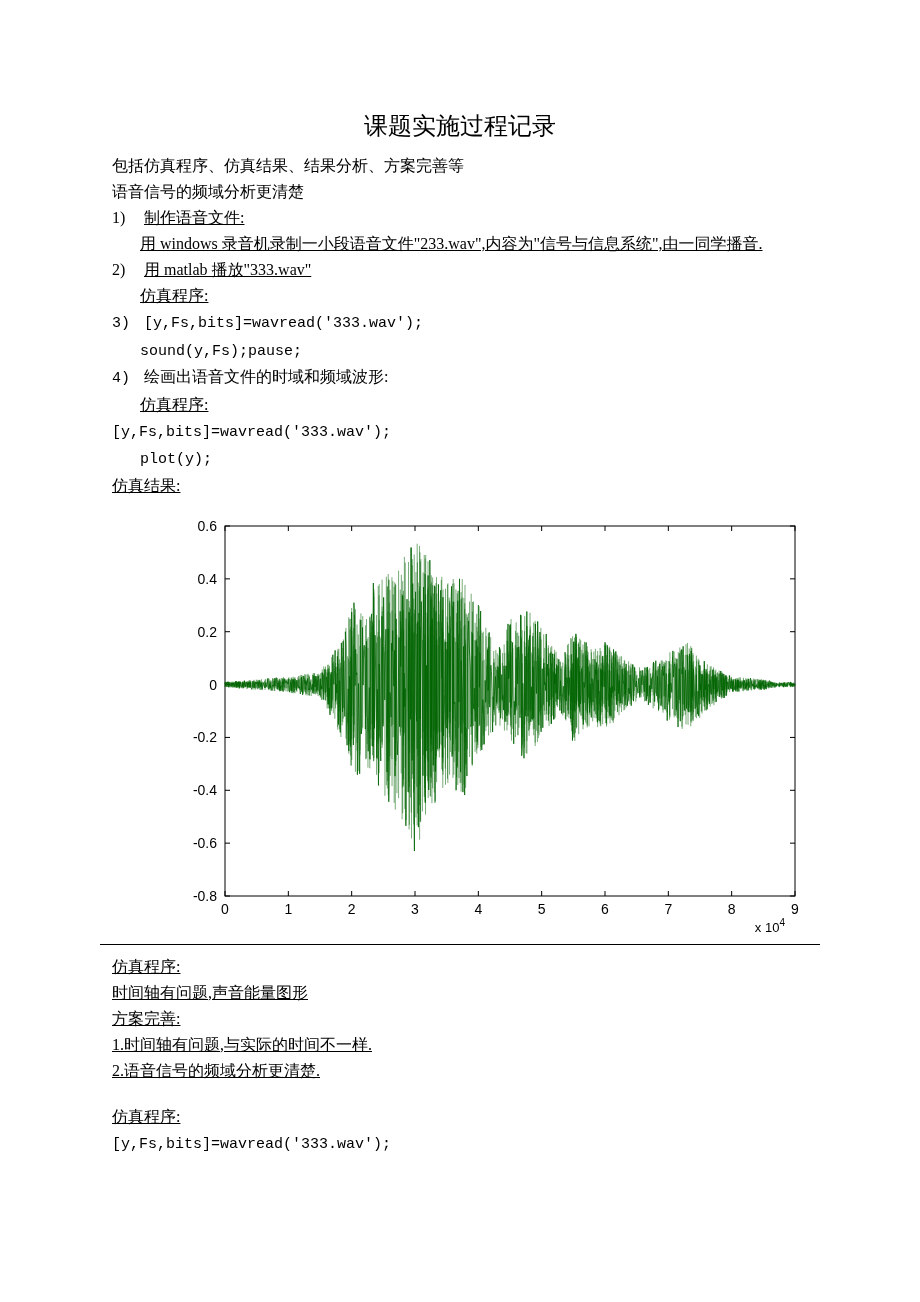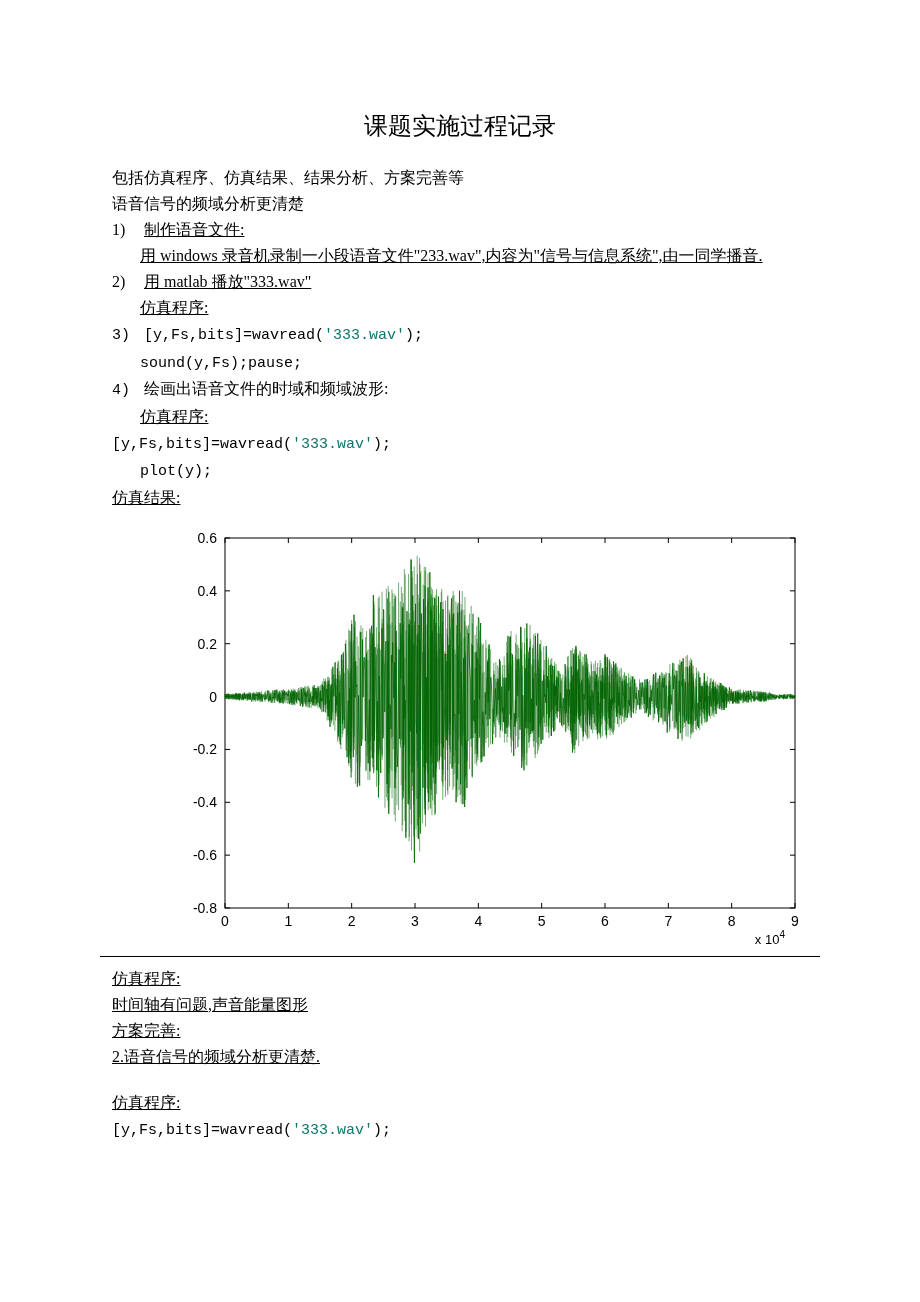--- a/index.html
+++ b/index.html
@@ -12,35 +12,35 @@
     width: 920px;
   }
   .page {
     padding: 110px 100px 60px 100px;
   }
   h1 {
     font-family: "SimSun", "Songti SC", serif;
     font-size: 24px;
     font-weight: normal;
     text-align: center;
-    margin: 0 0 24px 0;
+    margin: 0 0 12px 0;
   }
   .body-text p {
     margin: 2px 12px;
     line-height: 1.5;
   }
   .ul {
     text-decoration: underline;
   }
   .mono {
     font-family: "Courier New", monospace;
     font-size: 15px;
   }
   .code-str {
-    color: #0f766e;
+    color: #000000;
   }
   .indent1 { padding-left: 28px; }
   .label {
     display: inline-block;
     width: 28px;
   }
   .chart-wrap {
     margin: 18px 0 8px 70px;
     width: 640px;
     position: relative;
@@ -1379,20 +1379,21 @@
         <line x1="567.9902263374486" y1="175.7227427461027" x2="567.9902263374486" y2="164.97427301548365" stroke="#006400" stroke-width="0.6" stroke-opacity="0.9"></line>
       </svg>
   </div>
 
   <hr class="hr">
 
   <div class="body-text">
     <p><span class="ul">仿真程序:</span></p>
     <p><span class="ul">时间轴有问题,声音能量图形</span></p>
     <p><span class="ul">方案完善:</span></p>
+    <p><span class="ul">1.时间轴有问题,与实际的时间不一样.</span></p>
     <p><span class="ul">2.语音信号的频域分析更清楚.</span></p>
   </div>
 
   <div class="spacer"></div>
 
   <div class="body-text">
     <p><span class="ul">仿真程序:</span></p>
     <p>
       <span class="mono">[y,Fs,bits]=wavread(</span><span class="mono code-str">'333.wav'</span><span class="mono">);</span>
     </p>

